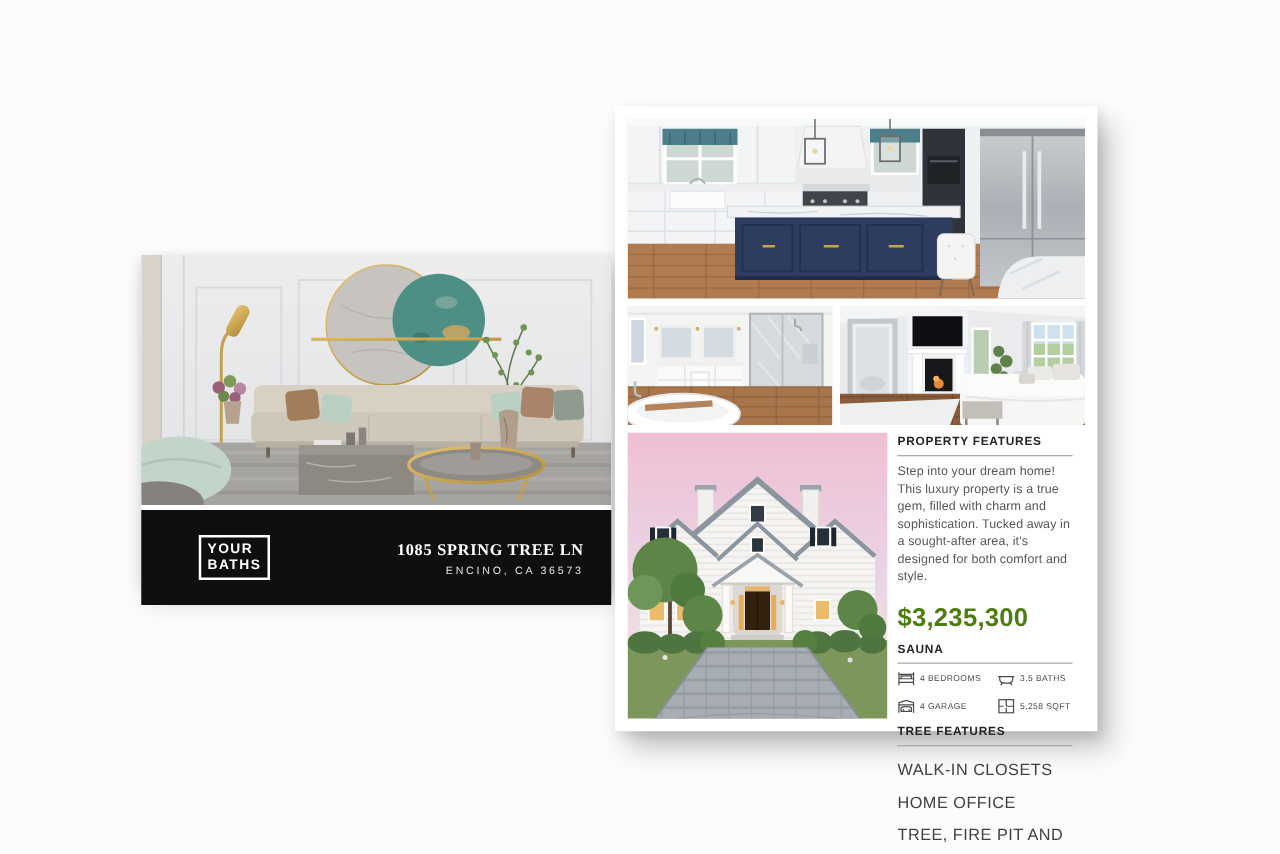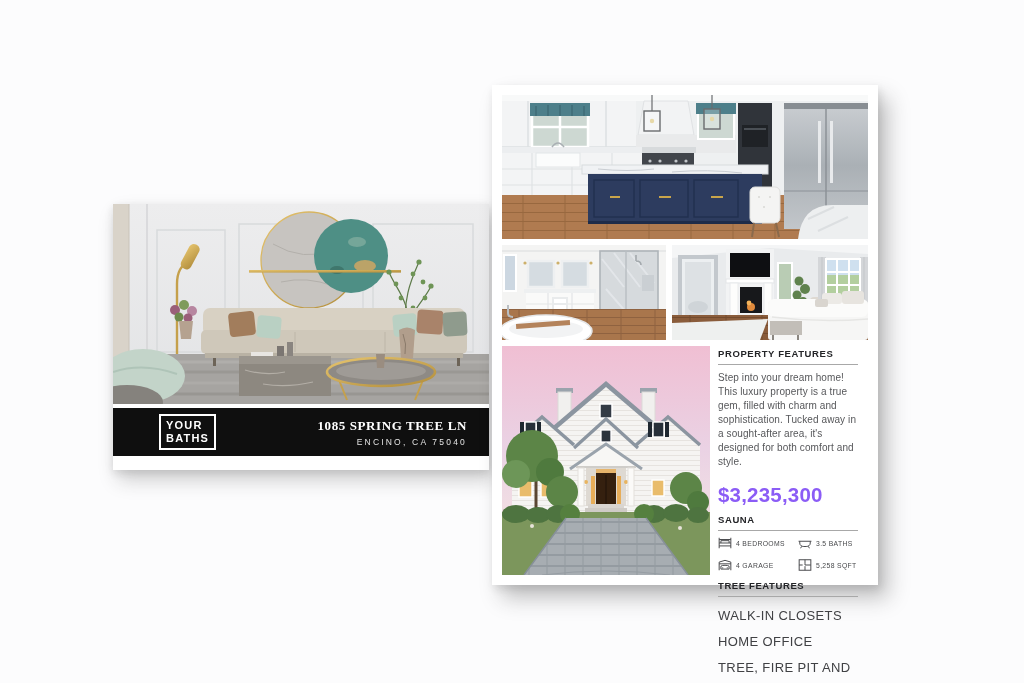--- a/index.html
+++ b/index.html
@@ -5,21 +5,21 @@
   html,body{margin:0;padding:0;}
   body{background:#fcfcfd;font-family:"Liberation Sans",sans-serif;-webkit-font-smoothing:antialiased;}
   .stage{position:relative;width:1024px;height:683px;background:#fcfcfd;overflow:hidden;}
 
   
   .postcard{position:absolute;left:113px;top:204px;width:376px;height:266px;background:#ffffff;
             box-shadow:5px 10px 18px rgba(40,40,40,.22), 0 3px 8px rgba(40,40,40,.12);}
   .postcard-photo{width:376px;height:200px;overflow:hidden;background:#e9eaeb;}
   .postcard-photo svg{display:block;width:100%;height:100%;}
   .postcard-gap{height:4px;background:#ffffff;}
-  .postcard-bar{height:48px;background:#0f0f0f;display:flex;align-items:center;justify-content:space-between;
+  .postcard-bar{height:76px;background:#0f0f0f;display:flex;align-items:center;justify-content:space-between;
                 padding:0 22px 0 46px;box-sizing:border-box;}
   .logo-box{border:2px solid #ffffff;color:#ffffff;font-weight:700;font-size:11px;letter-spacing:1.2px;
             line-height:1.18;padding:3px 5px;}
   .logo-box span{display:block;}
   .address-block{text-align:right;color:#ffffff;}
   .address-line{font-family:"Liberation Serif",serif;font-weight:700;font-size:13px;letter-spacing:.6px;}
   .city-line{font-size:8.5px;letter-spacing:2.2px;color:#e3e3e3;margin-top:3px;}
 
   
   .flyer{position:absolute;left:492px;top:85px;width:386px;height:500px;background:#ffffff;
@@ -31,21 +31,21 @@
   .flyer-row{display:flex;gap:6px;}
   .ph-bath{width:164px;height:95px;}
   .ph-bed{width:196px;height:95px;}
   .row3{margin-top:6px;}
   .ph-ext{width:208px;height:229px;}
 
   .panel{width:152px;height:229px;box-sizing:border-box;padding:2px 6px 0 2px;color:#2c2d2f;}
   .panel h3{margin:0;font-size:9.5px;font-weight:700;letter-spacing:.6px;color:#242528;}
   .rule{border:none;border-top:1px solid #a8a8a8;margin:5px 0 6px;width:97%;}
   .desc{margin:0 0 4px;font-size:10px;line-height:1.4;color:#56575a;letter-spacing:.1px;}
-  .price{font-size:20.5px;font-weight:700;color:#8b5cf6;letter-spacing:.2px;margin:14px 0 7px;}
+  .price{font-size:20.5px;font-weight:700;color:#4d7c0f;letter-spacing:.2px;margin:14px 0 7px;}
   .stats-grid{display:grid;grid-template-columns:80px 66px;row-gap:10px;margin:3px 0 9px;}
   .stat{display:flex;align-items:center;gap:4px;font-size:6.8px;letter-spacing:.35px;color:#47484b;}
   .stat svg{width:14px;height:12px;flex:none;}
   .feat-list{list-style:none;margin:2px 0 0;padding:0;font-size:13px;letter-spacing:.4px;color:#404144;}
   .feat-list li{line-height:2.0;}
 </style>
 </head>
 <body>
 
 <div class="stage">
@@ -150,21 +150,21 @@
       </svg>
     </div>
     <div class="postcard-gap"></div>
     <div class="postcard-bar">
       <div class="logo-box">
         <span>YOUR</span>
         <span>BATHS</span>
       </div>
       <div class="address-block">
         <div class="address-line">1085 SPRING TREE LN</div>
-        <div class="city-line">ENCINO, CA 75040</div>
+        <div class="city-line">ENCINO, CA 36573</div>
       </div>
     </div>
   </div>
 
   <div class="flyer">
 
     <div class="photo ph-kitchen">
       <svg viewBox="0 0 366 144" preserveAspectRatio="none">
         <defs>
           <linearGradient id="k-steel" x1="0" y1="0" x2="0" y2="1">

